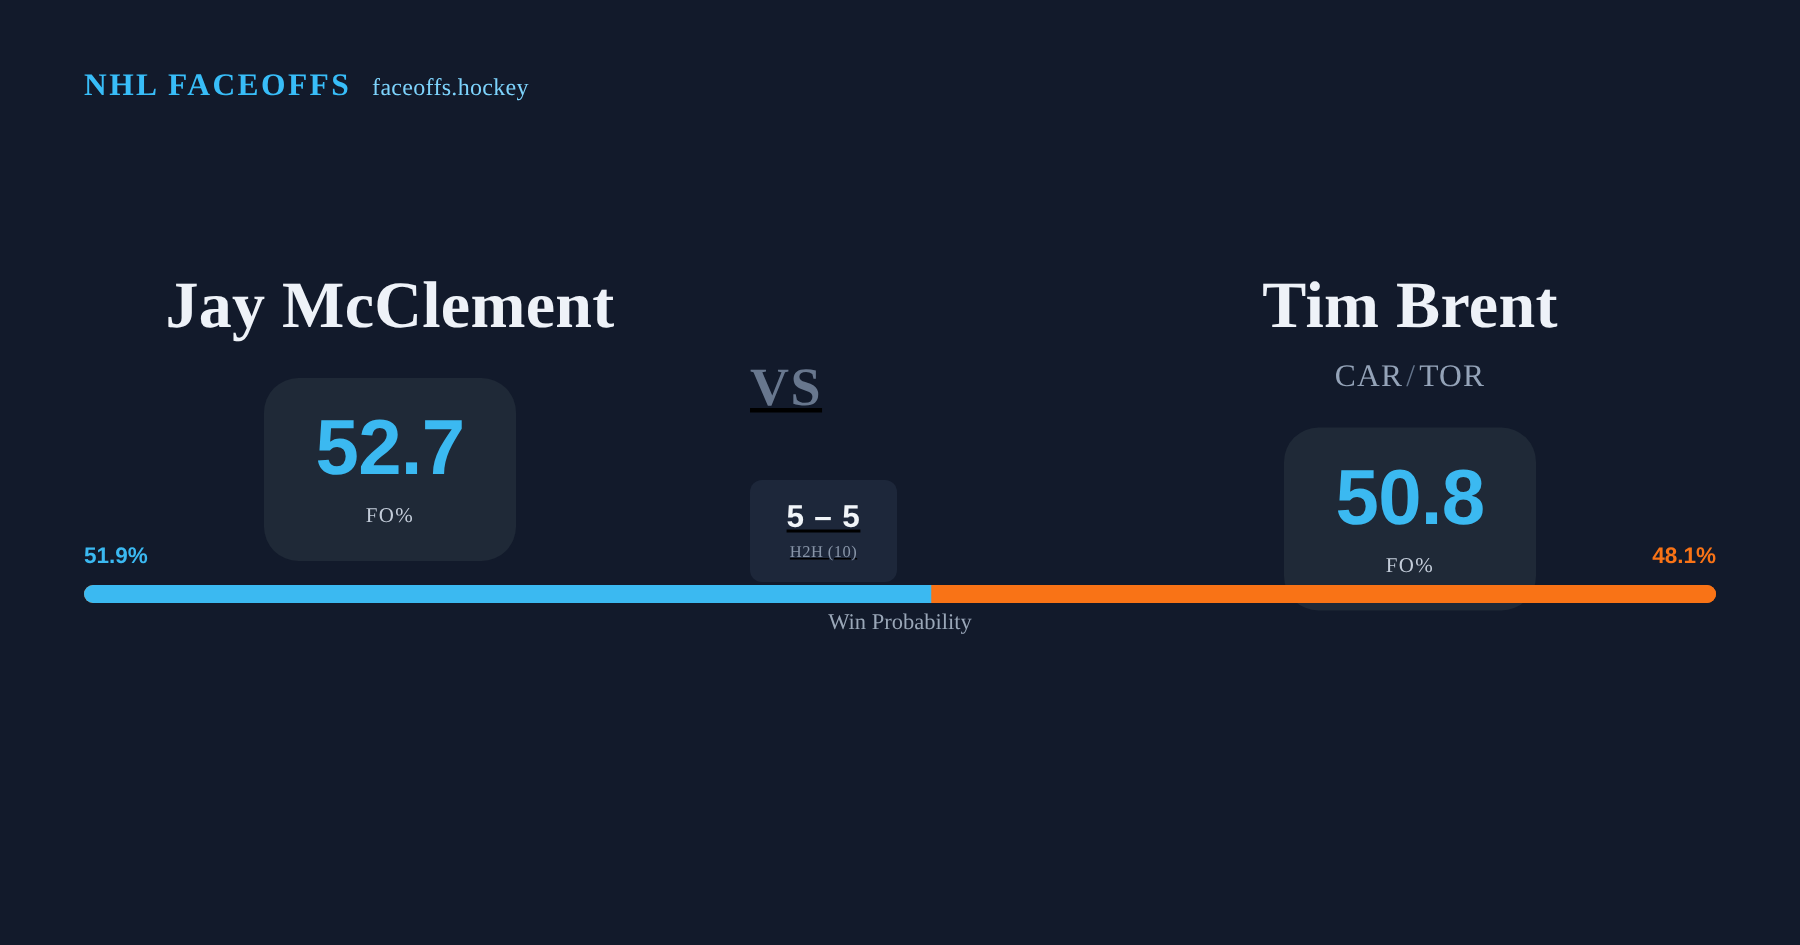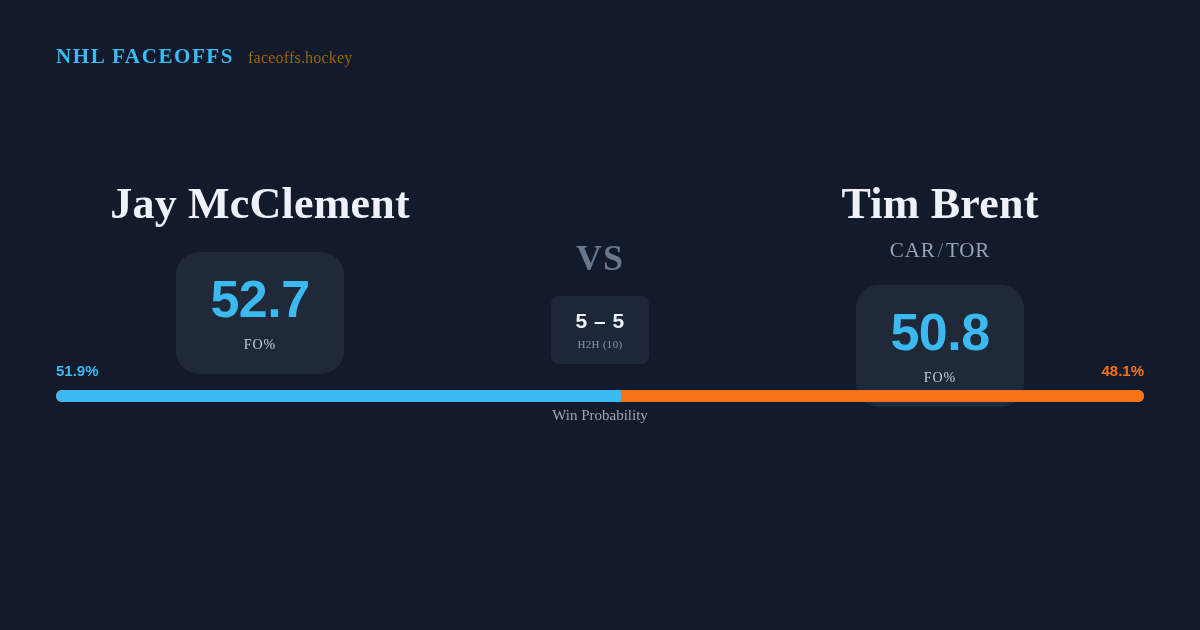--- a/index.html
+++ b/index.html
@@ -39,21 +39,21 @@
     font-weight: 700;
     letter-spacing: 1.6px;
     color: #38bdf8;
     line-height: 1;
   }
   .brand-domain {
     font-family: "Liberation Serif", serif;
     font-size: 16px;
     font-weight: 400;
     letter-spacing: 0.2px;
-    color: #a16207;
+    color: #7dd3fc;
     line-height: 1;
   }
 
   
   .matchup {
     position: absolute;
     left: 0;
     top: 178px;
     width: 1200px;
     display: flex;
@@ -116,33 +116,34 @@
     color: #c3ccd9;
     letter-spacing: 0.9px;
     text-align: center;
   }
 
   
   .center-col {
     width: 200px;
     display: flex;
     flex-direction: column;
-    align-items: center;
+    align-items: flex-start;
     padding-top: 62px;
+    text-decoration: underline;
   }
   .vs-text {
     font-family: "Liberation Serif", serif;
     font-size: 36px;
     font-weight: 700;
     color: #68778e;
     line-height: 1;
     letter-spacing: 1px;
   }
   .h2h-card {
-    margin-top: 20px;
+    margin-top: 44px;
     width: 98px;
     height: 68px;
     border-radius: 8px;
     background: #1d273a;
     display: flex;
     flex-direction: column;
     align-items: center;
     justify-content: center;
   }
   .h2h-score {

